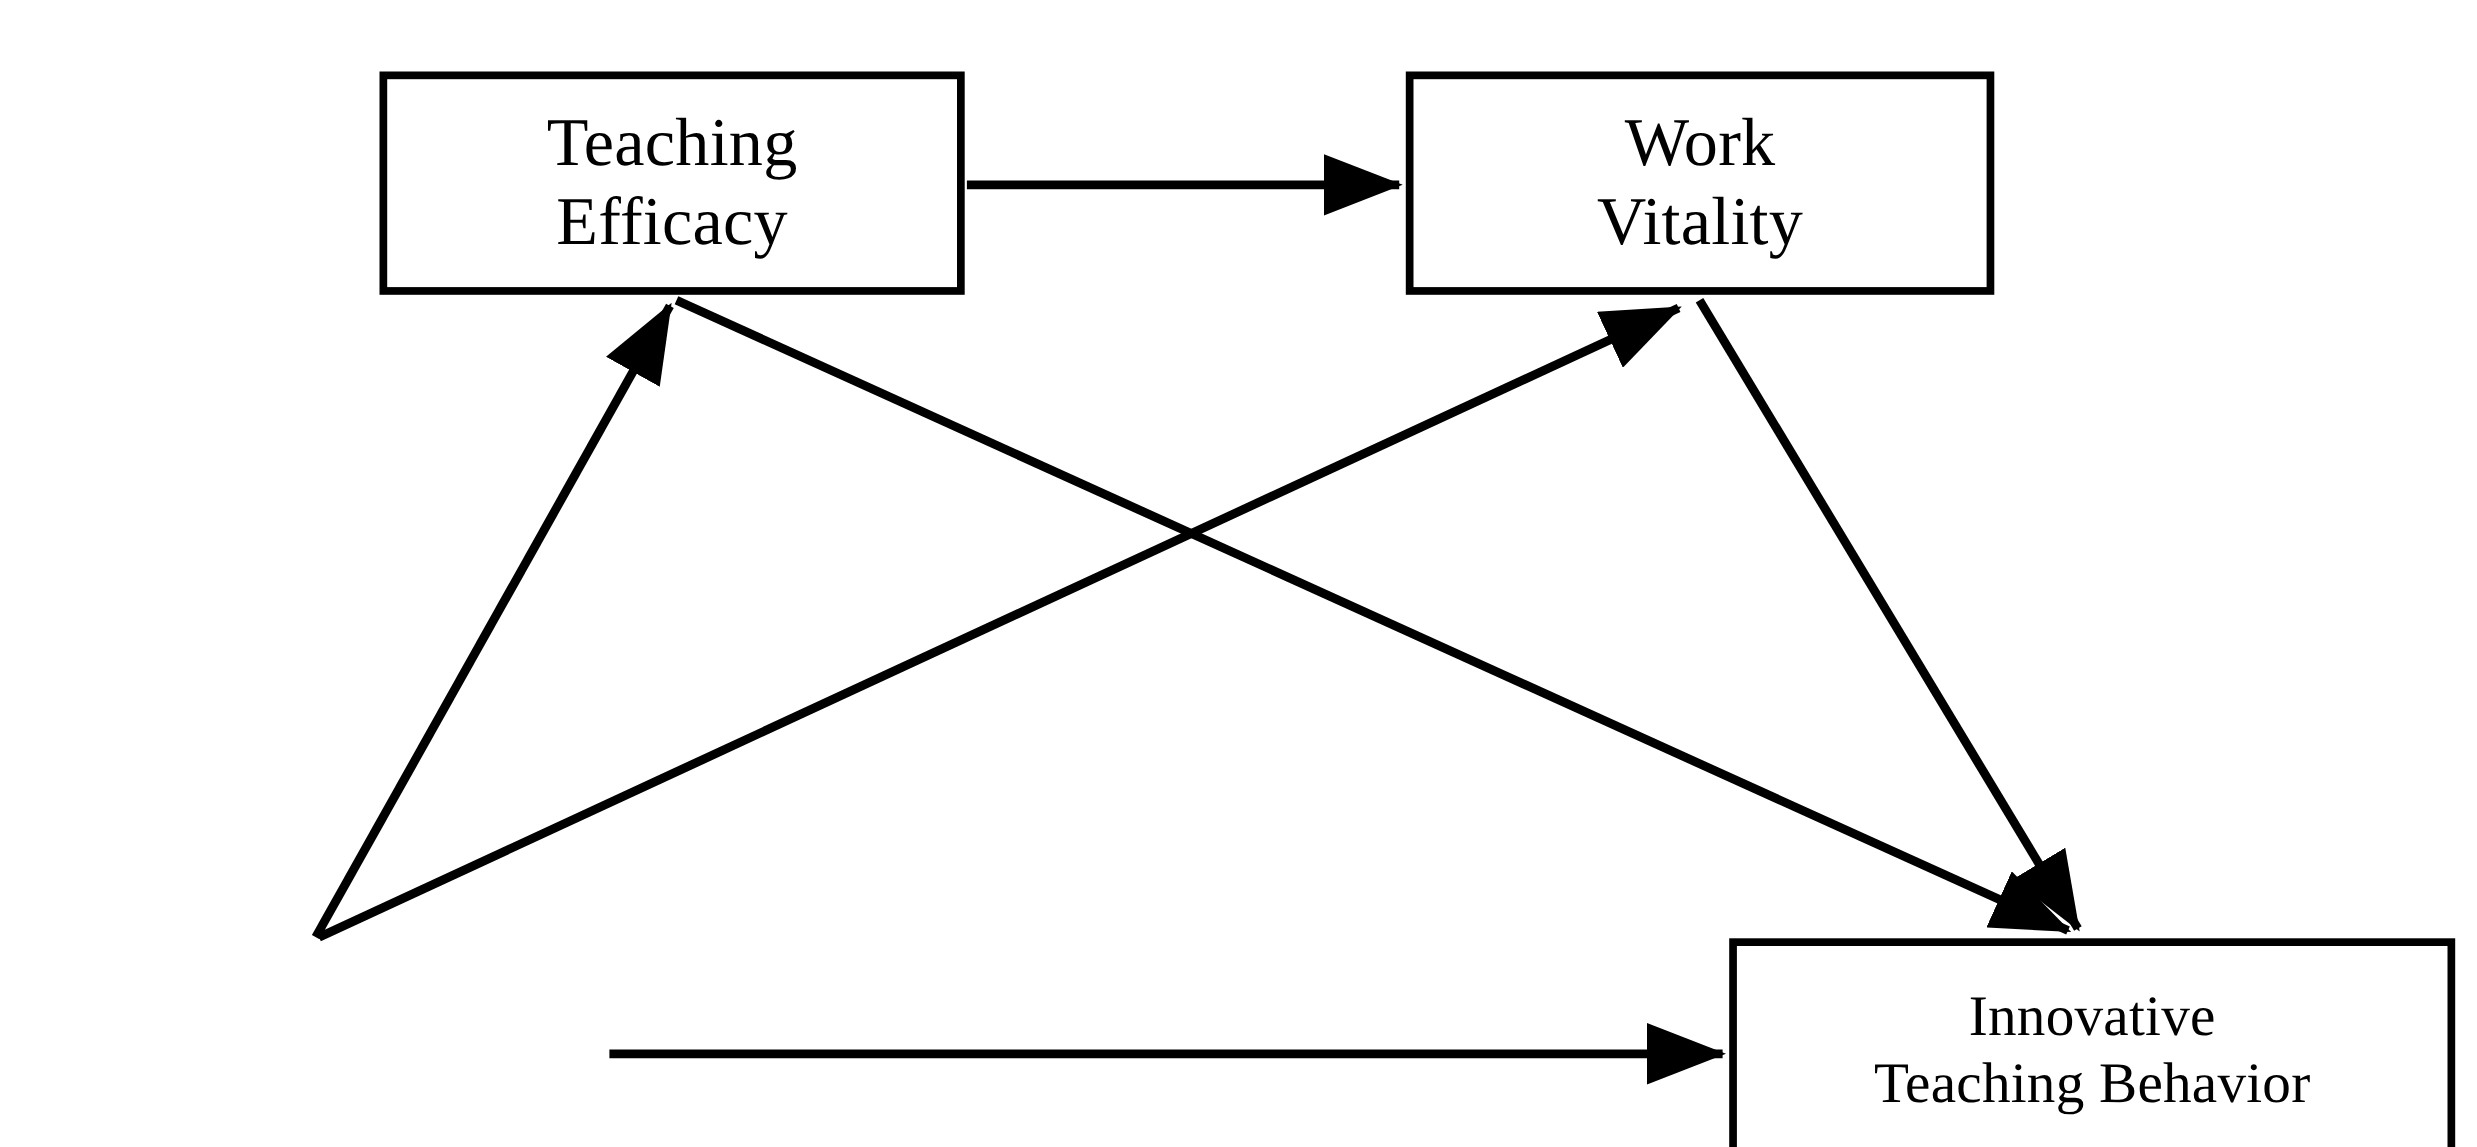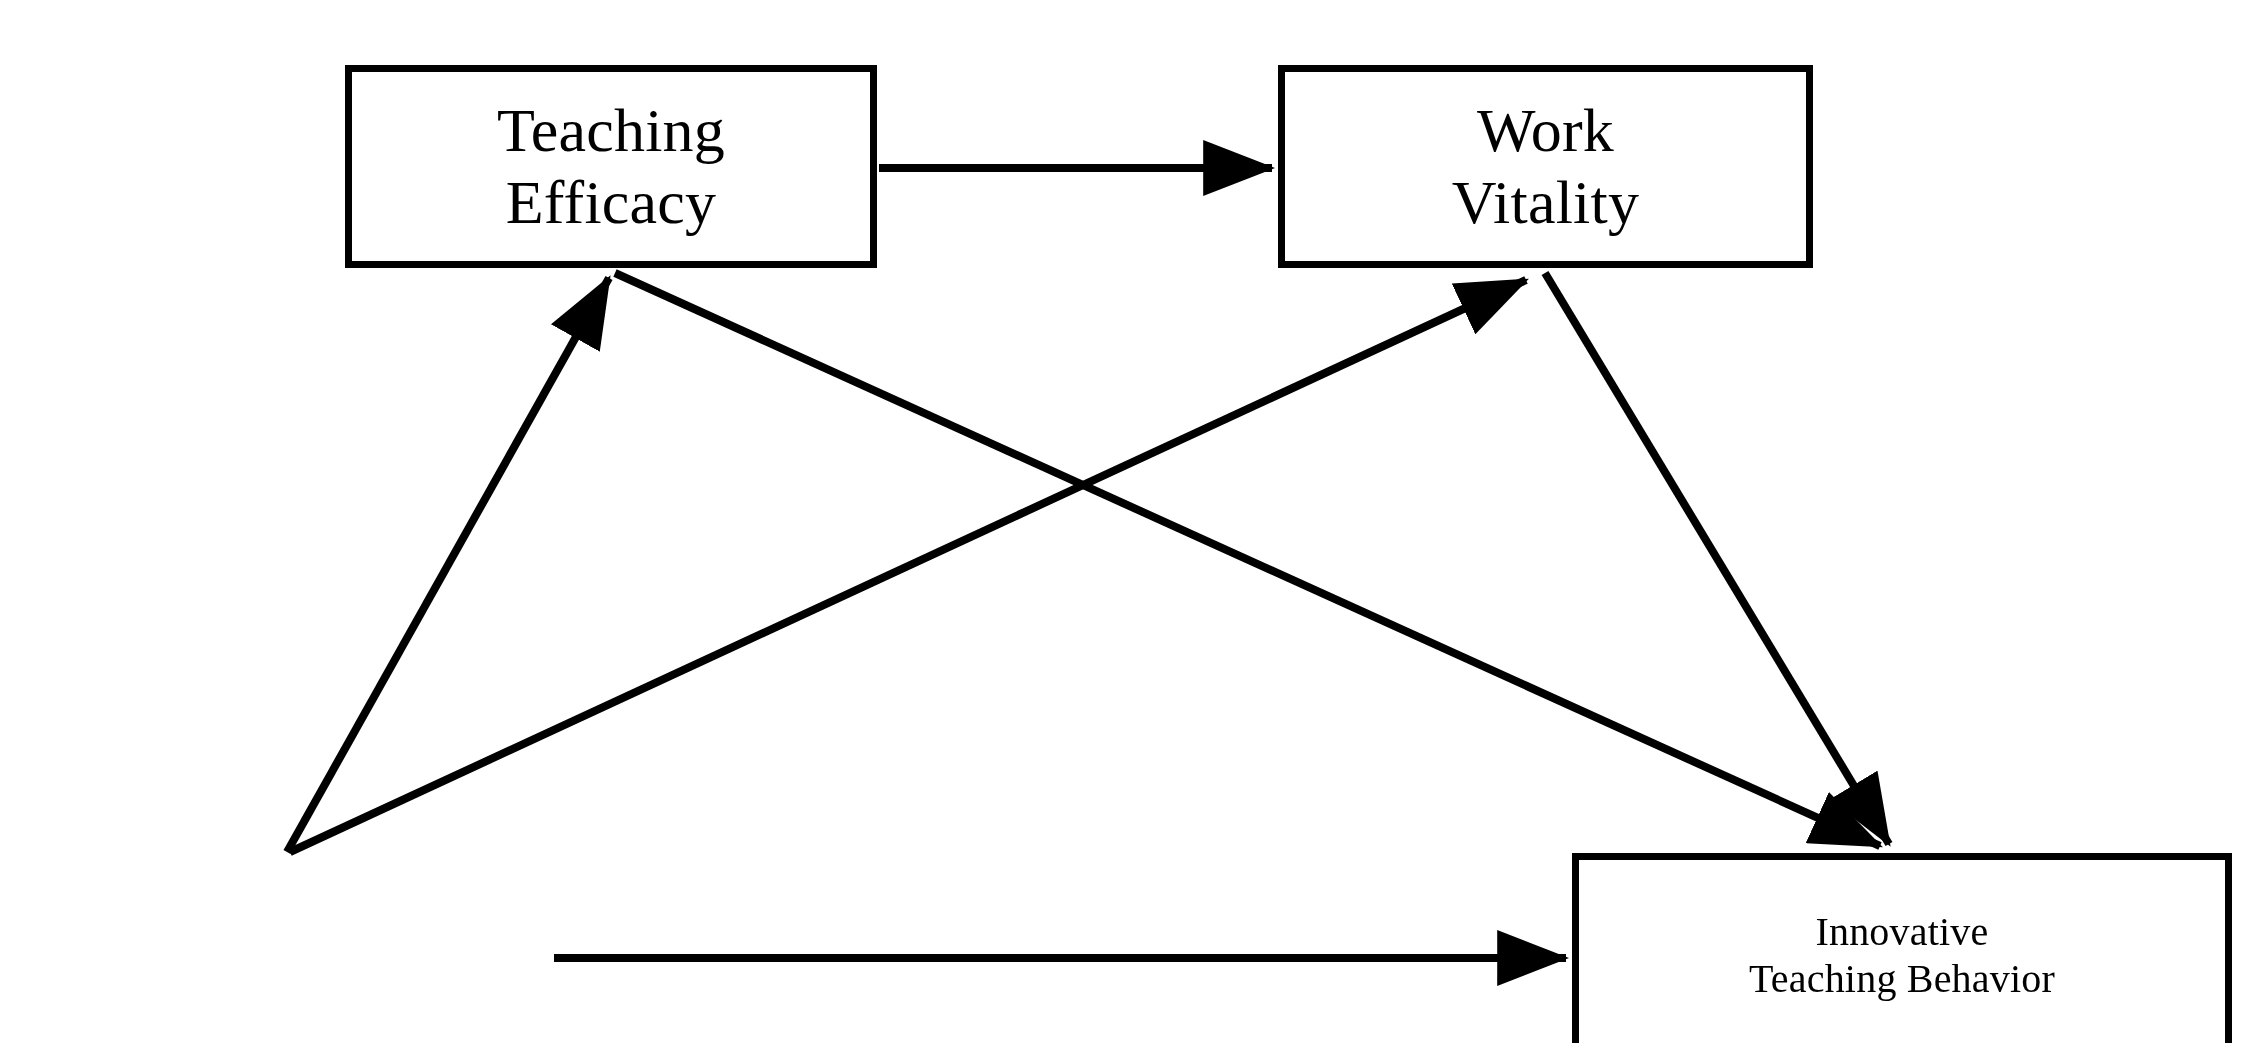--- a/index.html
+++ b/index.html
@@ -52,21 +52,21 @@
   }
   #box-work-vitality {
     left: 1278px; top: 25px;   width: 535px; height: 203px; font-family: Liberation Serif, serif;
   }
   #box-emotional-competence {
     left: 15px;   top: 816px;  width: 537px; height: 203px;
   }
   #box-innovative-teaching-behavior {
     left: 1572px; top: 813px;  width: 660px; height: 205px;
   }
-  #box-innovative-teaching-behavior .construct-label { font-size: 40px; }
+  #box-innovative-teaching-behavior .construct-label { font-size: 52px; }
 </style>
 </head>
 <body>
 
 <div id="diagram-canvas">
 
   <svg id="arrow-layer" viewBox="0 0 2252 1043" width="2252" height="1043" xmlns="http://www.w3.org/2000/svg">
     <defs>
       <marker id="arrowhead" markerWidth="9" markerHeight="7" refX="8.6" refY="3.5" orient="auto" markerUnits="strokeWidth">
         <polygon points="0 0, 9 3.5, 0 7" fill="#000000"></polygon>

